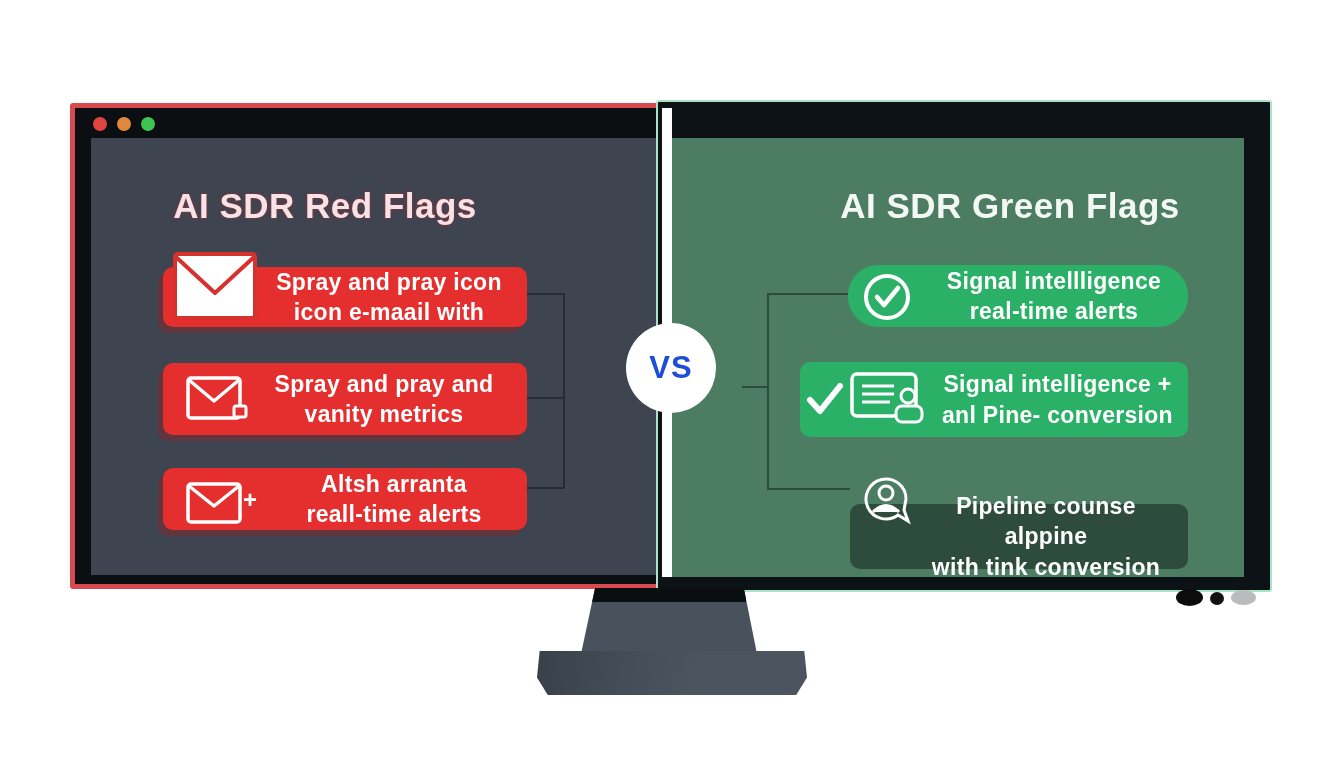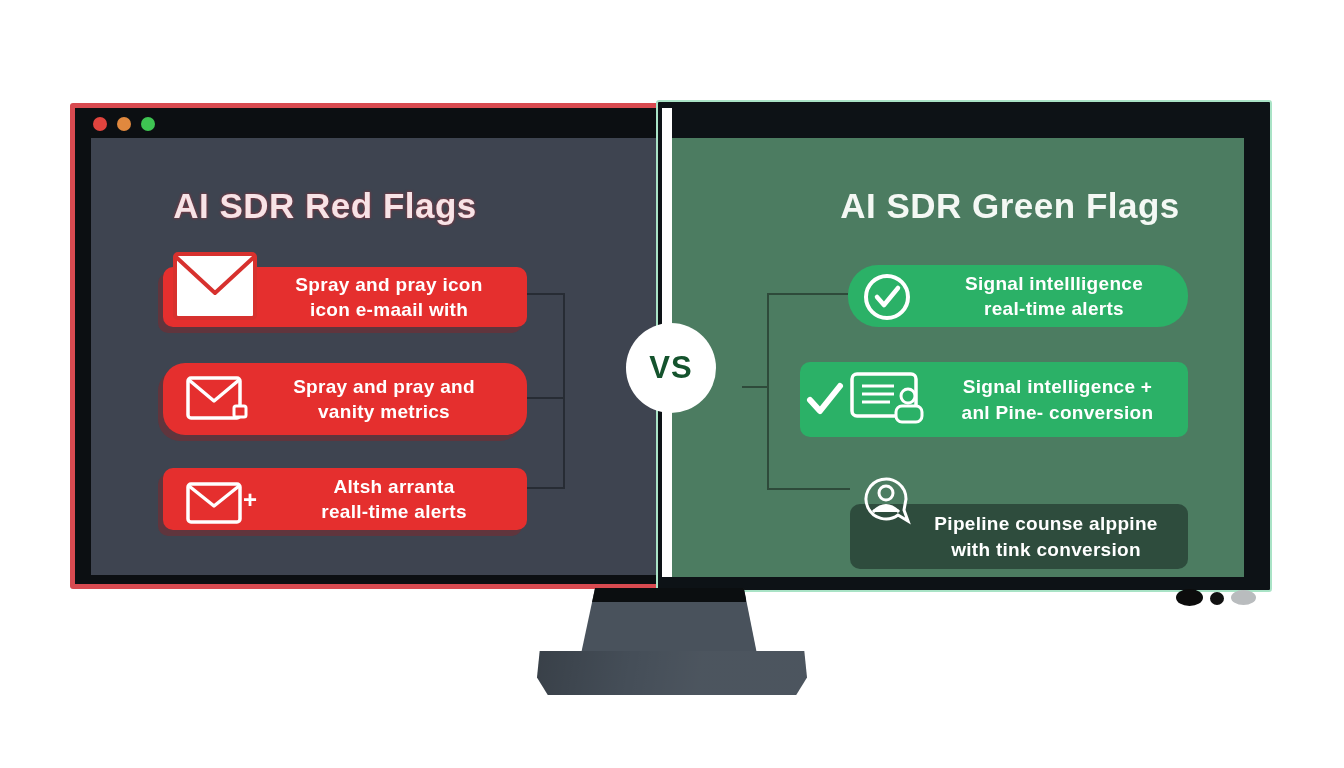--- a/index.html
+++ b/index.html
@@ -44,35 +44,35 @@
 
   
   .line-l{background:#272c34;}
   .line-r{background:#2e4a3a;}
 
   
   .divider{left:662px;top:108px;width:10px;height:469px;background:#ffffff;}
   .vs-circle{
     left:626px;top:323px;width:90px;height:90px;border-radius:50%;background:#ffffff;
     display:flex;align-items:center;justify-content:center;
-    font-size:31px;font-weight:bold;letter-spacing:1px;color:#14532d;
+    font-size:31px;font-weight:bold;letter-spacing:1px;color:#1d4ed8;
   }
 
   
   .card{
     border-radius:10px;display:flex;flex-direction:column;justify-content:center;
-    color:#ffffff;font-weight:bold;font-size:19px;line-height:1.32;letter-spacing:.3px;
+    color:#ffffff;font-weight:bold;font-size:23px;line-height:1.32;letter-spacing:.3px;
     text-align:center;box-sizing:border-box;
   }
   .card-red{background:#e52f2e;box-shadow:-5px 6px 0 rgba(160,25,25,.35);}
   .card-green{background:#2bb167;}
   .card-green-dark{background:#2e4c3d;}
 
   .card-l1{left:163px;top:267px;width:364px;height:60px;padding-left:102px;padding-right:14px;}
-  .card-l2{left:163px;top:363px;width:364px;height:72px;padding-left:92px;padding-right:14px;border-radius:22px;}
+  .card-l2{left:163px;top:363px;width:364px;height:72px;padding-left:92px;padding-right:14px;}
   .card-l3{left:163px;top:468px;width:364px;height:62px;padding-left:112px;padding-right:14px;justify-content:center;}
 
   .card-r1{left:848px;top:265px;width:340px;height:62px;padding-left:84px;padding-right:12px;border-radius:30px;}
   .card-r2{left:800px;top:362px;width:388px;height:75px;padding-left:138px;padding-right:11px;}
   .card-r3{left:850px;top:467px;width:338px;height:65px;padding-left:64px;padding-right:10px;margin-top:37px;}
 
   .icon{pointer-events:none;}
 
   
   .plus-sign{

